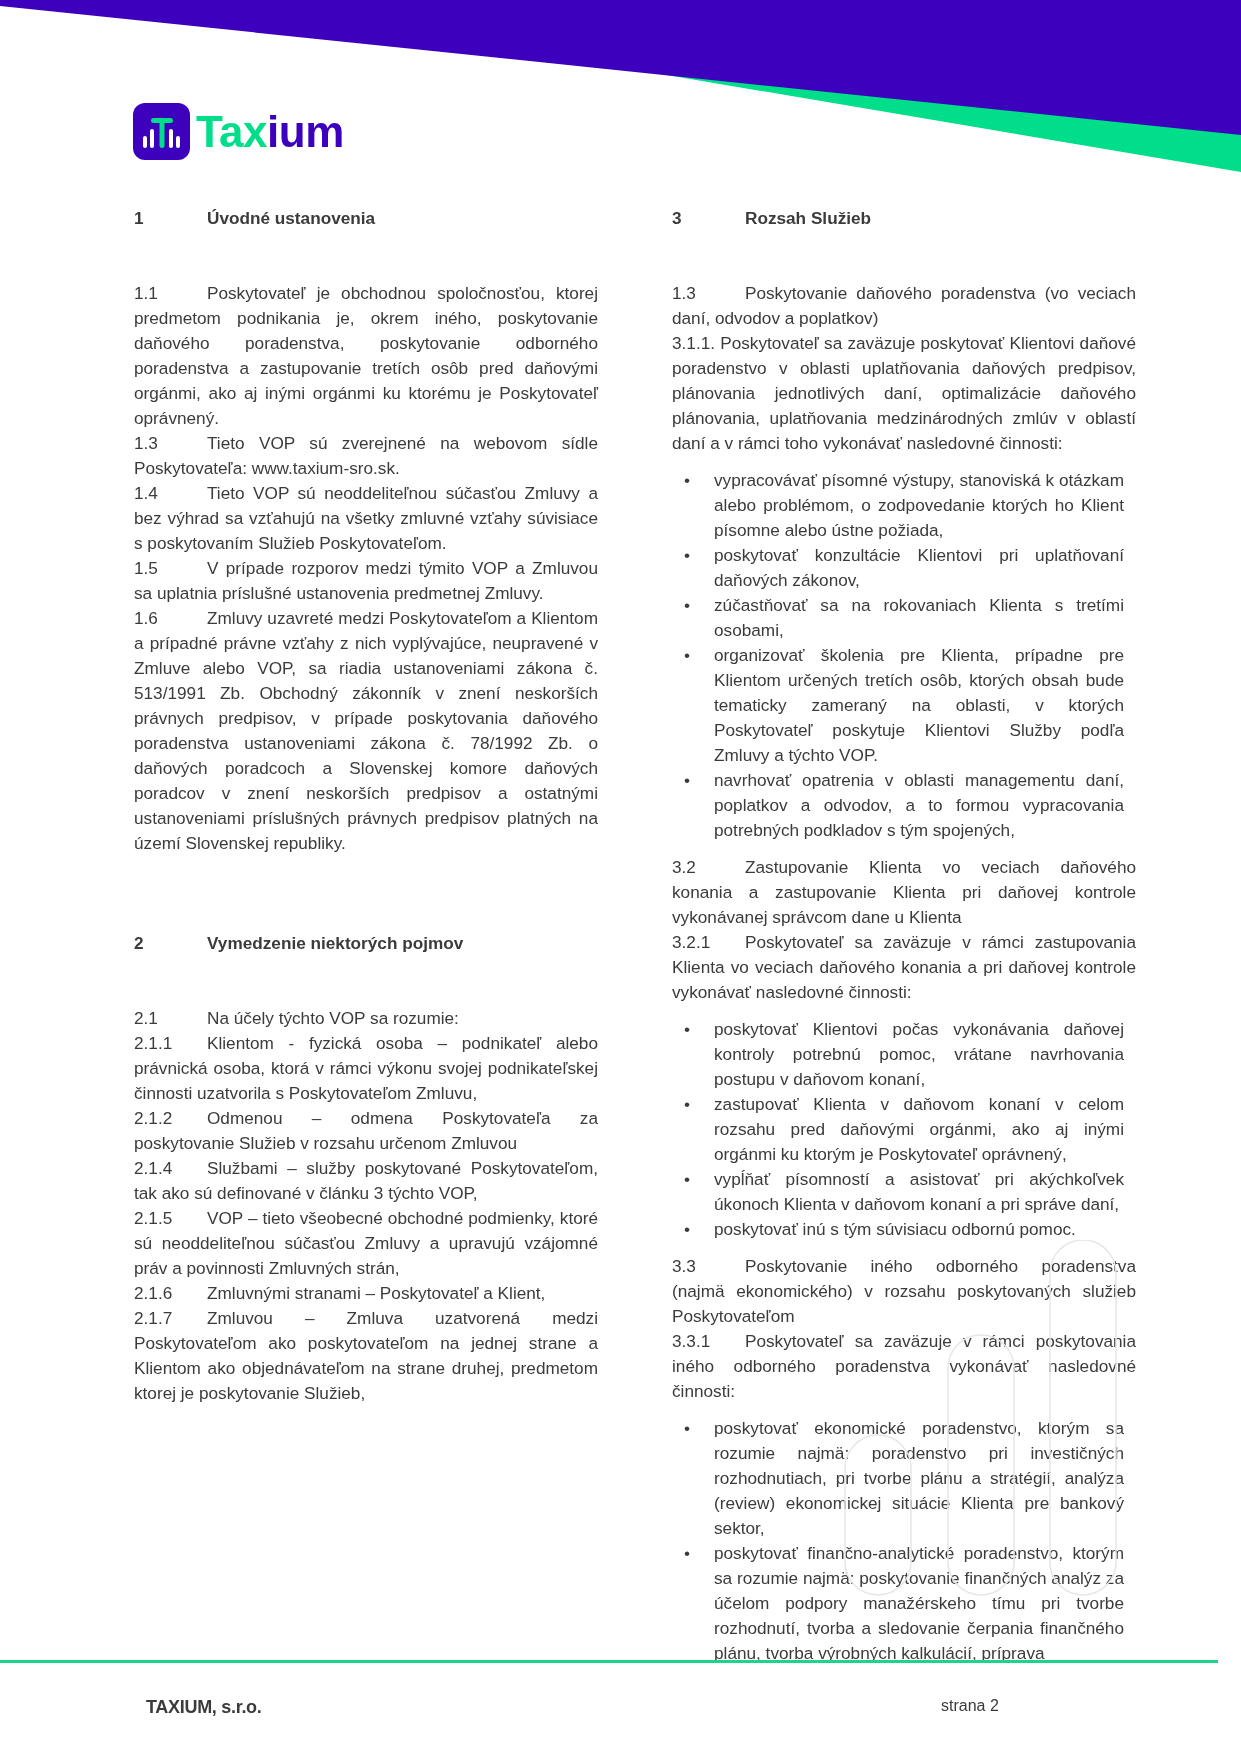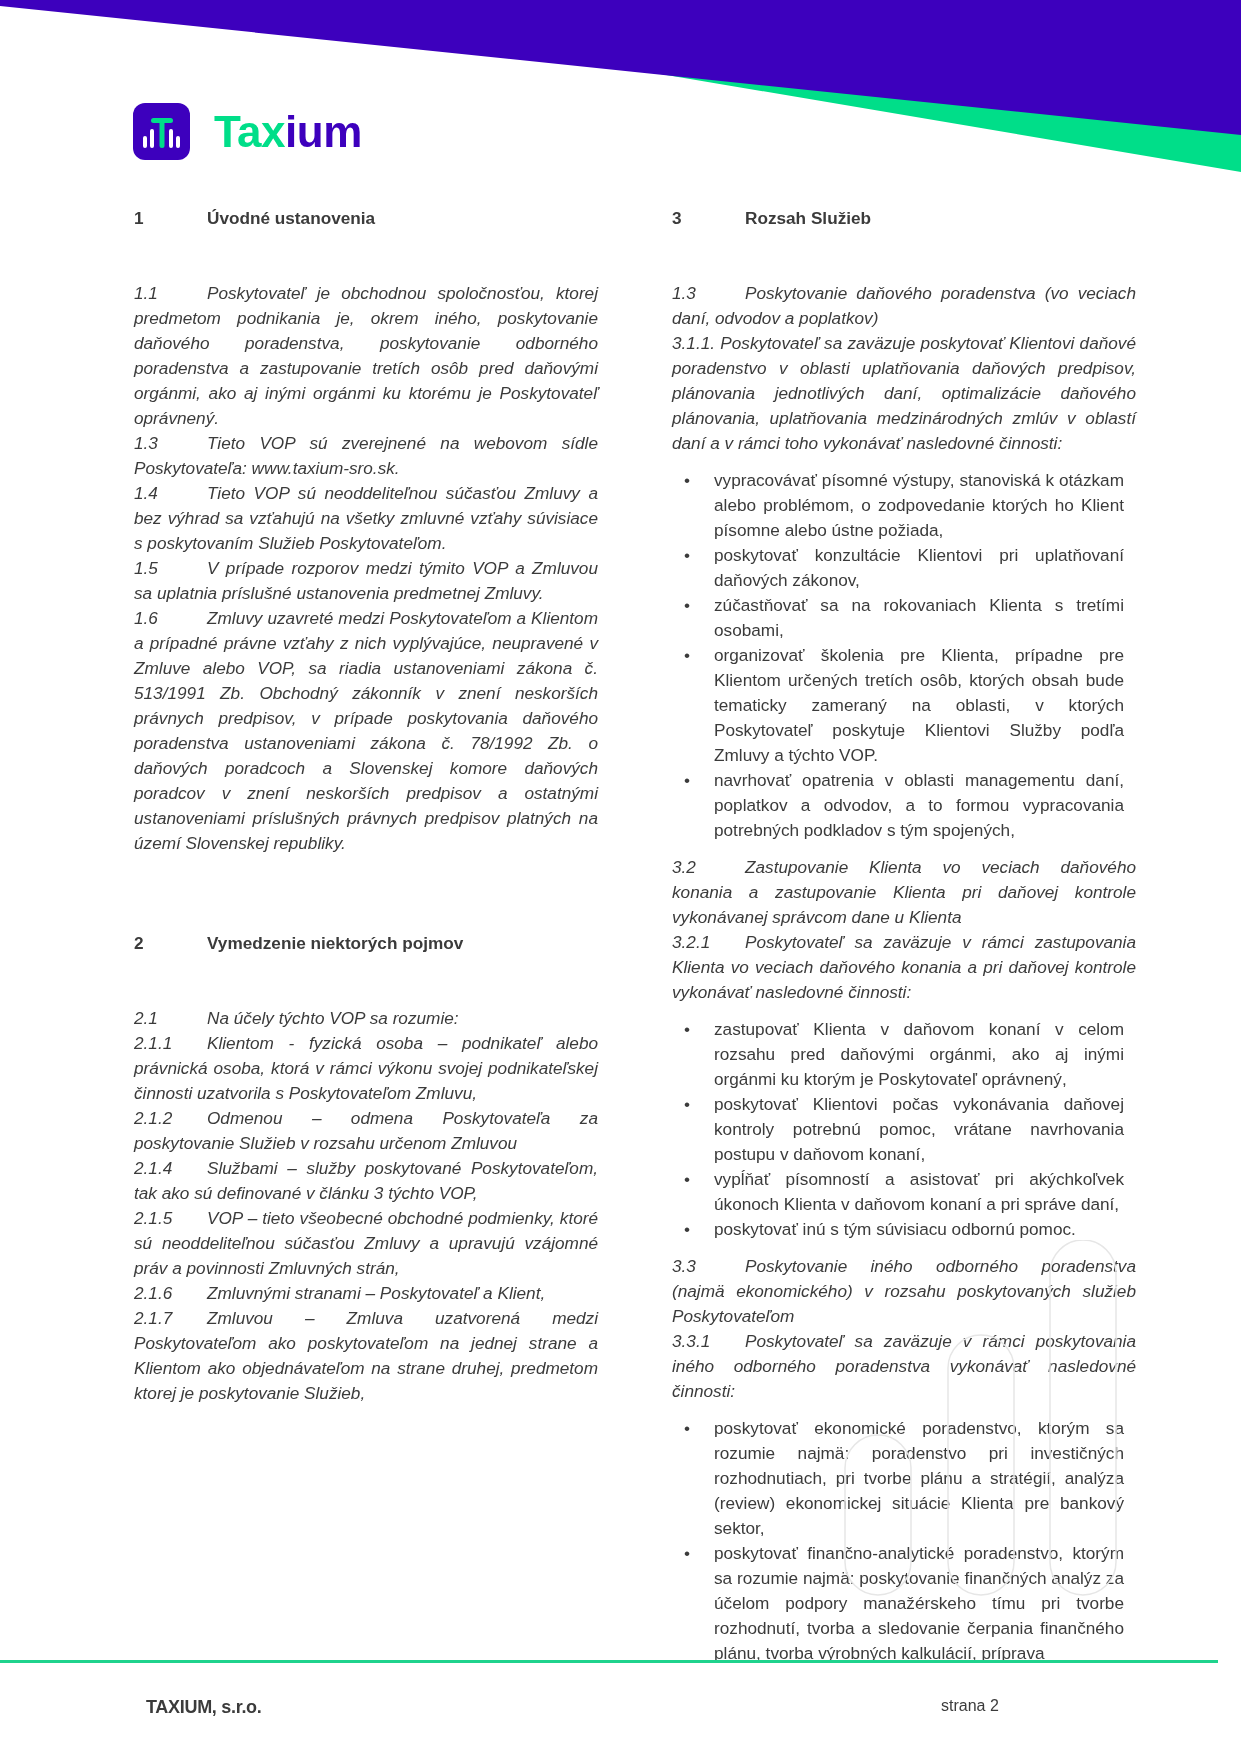--- a/index.html
+++ b/index.html
@@ -1,32 +1,32 @@
 <!DOCTYPE html>
 <html><head>
 <meta charset="utf-8">
 <style>
   html, body { margin: 0; padding: 0; background: #ffffff; }
   body { width: 1241px; height: 1755px; position: relative; overflow: hidden;
          font-family: "Liberation Sans", "DejaVu Sans", sans-serif; color: #3b3b3b; }
   .header-shape { position: absolute; left: 0; top: 0; width: 1241px; height: 180px; }
   .logo { position: absolute; left: 133px; top: 103px; display: flex; align-items: center; }
   .logo-mark { width: 57px; height: 57px; border-radius: 12px; background: #3d00bd; position: relative; }
-  .logo-text { margin-left: 24px; font-size: 44px; font-weight: bold; letter-spacing: -0.5px; line-height: 1; }
+  .logo-text { margin-left: 6px; font-size: 44px; font-weight: bold; letter-spacing: -0.5px; line-height: 1; }
   .logo-text .a { color: #00de89; }
   .logo-text .b { color: #3d00bd; }
 
   .col { position: absolute; top: 206px; width: 464px; font-size: 17.2px; line-height: 25px; }
   .col.left { left: 134px; }
   .col.right { left: 672px; }
   .h { font-weight: bold; display: flex; margin-bottom: 25px; }
   .h .num { width: 73px; }
   .gap { height: 25px; }
   .gap2 { height: 50px; }
-  p { margin: 0; text-align: justify; text-align-last: left; font-style: italic; }
+  p { margin: 0; text-align: justify; text-align-last: left; }
   .num-inline { display: inline-block; width: 73px; }
   ul { margin: 12px; padding: 0; list-style: none; }
   li { position: relative; padding-left: 30px; text-align: justify; }
   li::before { content: "•"; position: absolute; left: 0; top: 0; }
 
   .watermark { position: absolute; left: 840px; top: 1240px; width: 300px; height: 360px; pointer-events: none; }
 
   .footer-line { position: absolute; left: 0; top: 1660px; width: 1218px; height: 3px; background: #1fd38d; }
   .footer-company { position: absolute; left: 146px; top: 1697px; font-size: 18px; font-weight: bold; color: #3b3b3b; letter-spacing: -0.3px; }
   .footer-page { position: absolute; left: 941px; top: 1697px; font-size: 16px; color: #3b3b3b; }
@@ -95,22 +95,22 @@
   <ul>
     <li>vypracovávať písomné výstupy, stanoviská k otázkam alebo problémom, o zodpovedanie ktorých ho Klient písomne alebo ústne požiada,</li>
     <li>poskytovať konzultácie Klientovi pri uplatňovaní daňových zákonov,</li>
     <li>zúčastňovať sa na rokovaniach Klienta s tretími osobami,</li>
     <li>organizovať školenia pre Klienta, prípadne pre Klientom určených tretích osôb, ktorých obsah bude tematicky zameraný na oblasti, v ktorých Poskytovateľ poskytuje Klientovi Služby podľa Zmluvy a týchto VOP.</li>
     <li>navrhovať opatrenia v oblasti managementu daní, poplatkov a odvodov, a to formou vypracovania potrebných podkladov s tým spojených,</li>
   </ul>
   <p><span class="num-inline">3.2</span><span>Zastupovanie Klienta vo veciach daňového konania a zastupovanie Klienta pri daňovej kontrole vykonávanej správcom dane u Klienta</span></p>
   <p><span class="num-inline">3.2.1</span><span>Poskytovateľ sa zaväzuje v rámci zastupovania Klienta vo veciach daňového konania a pri daňovej kontrole vykonávať nasledovné činnosti:</span></p>
   <ul>
+    <li>poskytovať Klientovi počas vykonávania daňovej kontroly potrebnú pomoc, vrátane navrhovania postupu v daňovom konaní,</li>
     <li>zastupovať Klienta v daňovom konaní v celom rozsahu pred daňovými orgánmi, ako aj inými orgánmi ku ktorým je Poskytovateľ oprávnený,</li>
-    <li>poskytovať Klientovi počas vykonávania daňovej kontroly potrebnú pomoc, vrátane navrhovania postupu v daňovom konaní,</li>
     <li>vypĺňať písomností a asistovať pri akýchkoľvek úkonoch Klienta v daňovom konaní a pri správe daní,</li>
     <li>poskytovať inú s tým súvisiacu odbornú pomoc.</li>
   </ul>
   <p><span class="num-inline">3.3</span><span>Poskytovanie iného odborného poradenstva (najmä ekonomického) v rozsahu poskytovaných služieb Poskytovateľom</span></p>
   <p><span class="num-inline">3.3.1</span><span>Poskytovateľ sa zaväzuje v rámci poskytovania iného odborného poradenstva vykonávať nasledovné činnosti:</span></p>
   <ul>
     <li>poskytovať ekonomické poradenstvo, ktorým sa rozumie najmä: poradenstvo pri investičných rozhodnutiach, pri tvorbe plánu a stratégií, analýza (review) ekonomickej situácie Klienta pre bankový sektor,</li>
     <li>poskytovať finančno-analytické poradenstvo, ktorým sa rozumie najmä: poskytovanie finančných analýz za účelom podpory manažérskeho tímu pri tvorbe rozhodnutí, tvorba a sledovanie čerpania finančného plánu, tvorba výrobných kalkulácií, príprava</li>
   </ul>
 </div>

